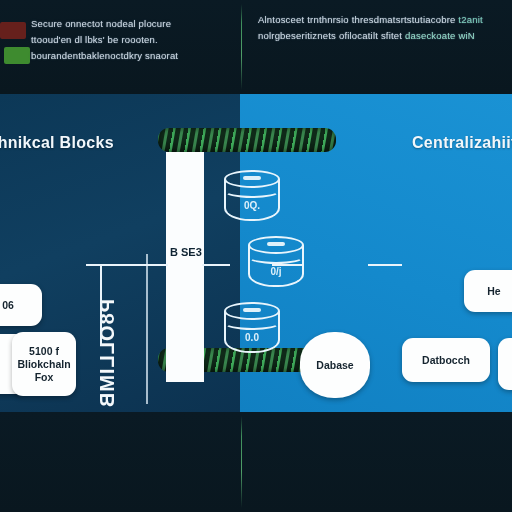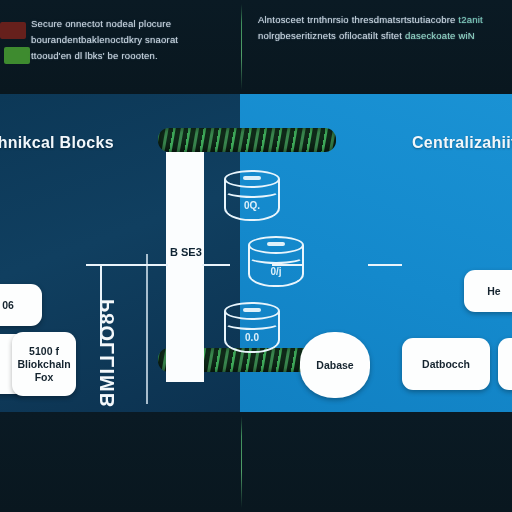--- a/index.html
+++ b/index.html
@@ -189,21 +189,21 @@
     padding: 4px 6px;
     box-shadow: 0 2px 5px rgba(0,0,0,.3);
     filter: blur(.25px);
   }
 
   #node-l1 { left: -26px; top: 190px; width: 68px;  height: 42px; }
   #node-l2 { left: -30px; top: 240px; width: 58px;  height: 60px; }
   #node-l3 { left: 12px;  top: 238px; width: 64px;  height: 64px; }
 
   #node-r1 { left: 300px; top: 238px; width: 70px;  height: 66px; border-radius: 34px/30px; }
-  #node-r2 { left: 402px; top: 244px; width: 88px;  height: 52px; }
+  #node-r2 { left: 402px; top: 244px; width: 88px;  height: 44px; }
   #node-r3 { left: 464px; top: 176px; width: 60px;  height: 42px; }
   #node-r4 { left: 498px; top: 244px; width: 44px;  height: 52px; }
 
   
   .cyl {
     position: absolute;
     width: 56px;
     height: 58px;
     padding-left: 48px;
   }
@@ -259,22 +259,22 @@
 <div id="stage">
 
   <div class="band" id="band-top">
     <div class="band-divider"></div>
 
     <div class="chip" id="chip-a"></div>
     <div class="chip" id="chip-b"></div>
 
     <div class="note blurry" id="note-tl">
       <div>Secure onnectot nodeal plocure</div>
+      <div>ttooud'en dl lbks' be roooten.</div>
       <div>bourandentbaklenoctdkry snaorat</div>
-      <div>ttooud'en dl lbks' be roooten.</div>
     </div>
 
     <div class="note blurry" id="note-tr">
       <div><span>Alntosceet trnthnrsio thresdmatsrtstutiacobre </span><span class="accent">t2anit</span></div>
       <div><span>nolrgbeseritiznets ofilocatilt sfitet </span><span class="accent2">daseckoate wiN</span></div>
     </div>
   </div>
 
   <div id="diagram">
 

